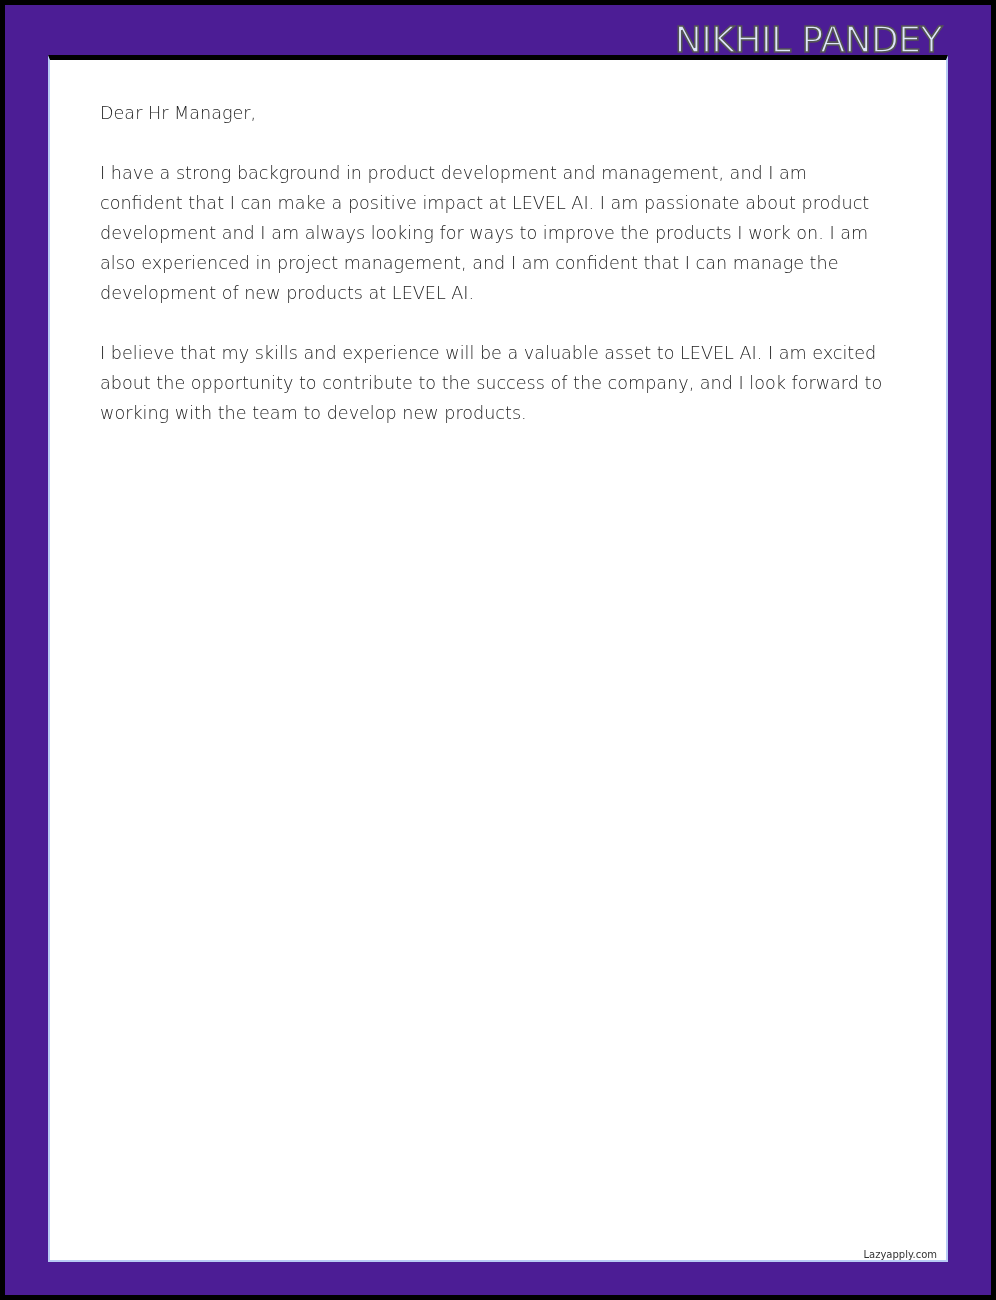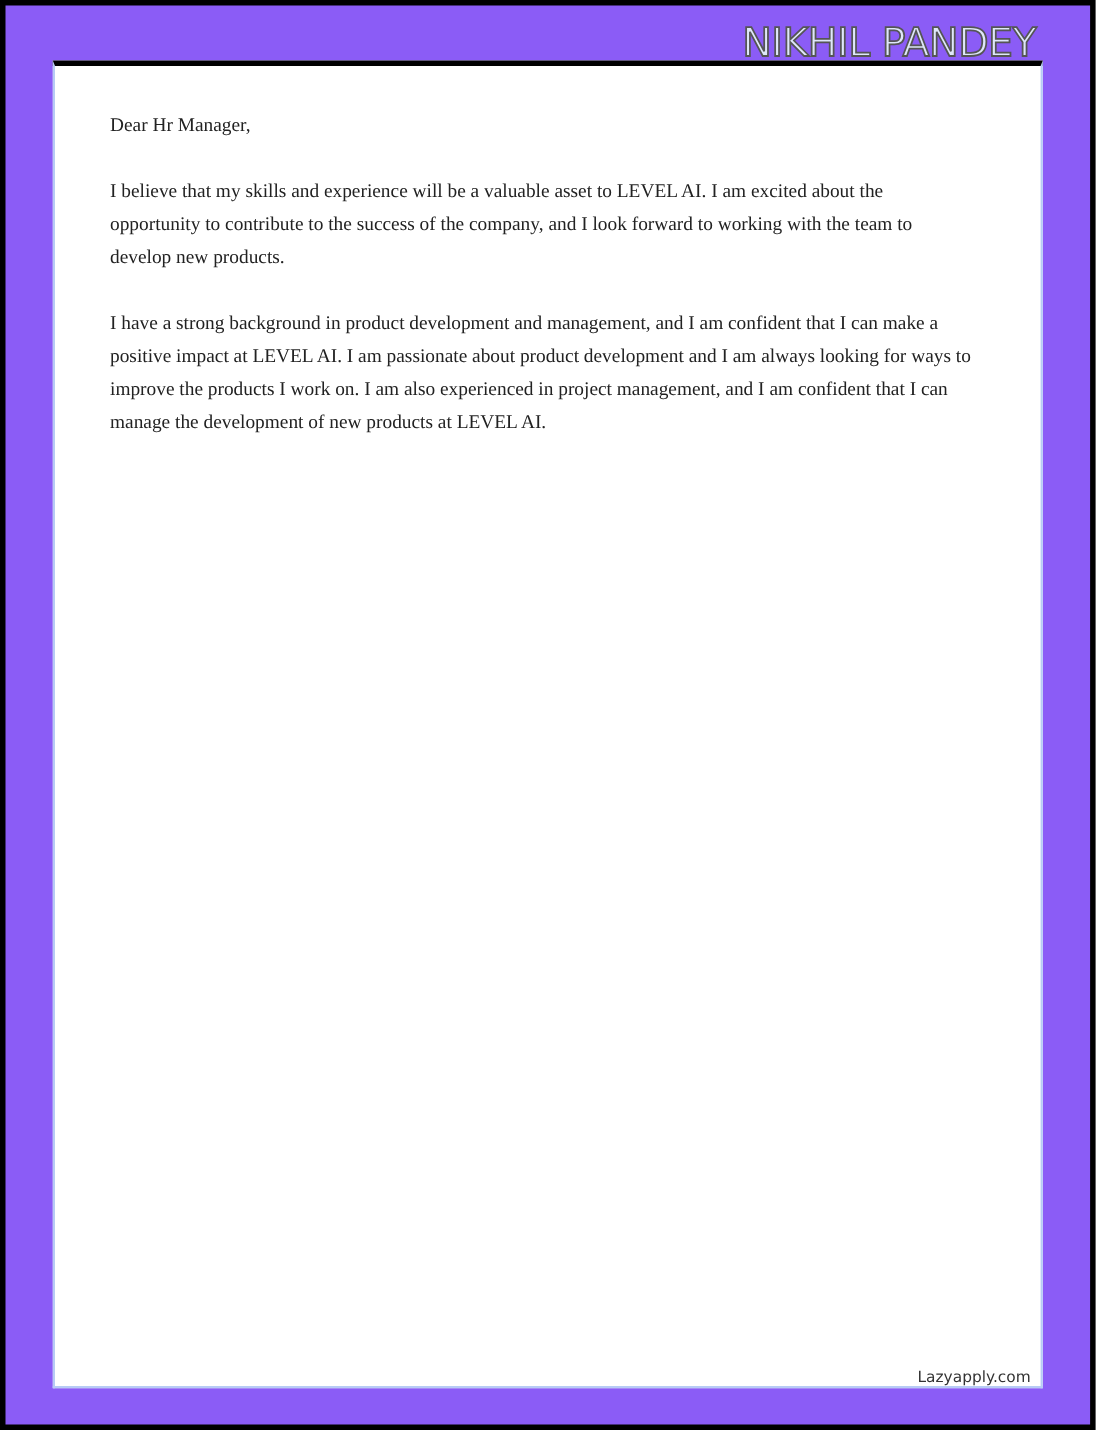--- a/index.html
+++ b/index.html
@@ -2,53 +2,53 @@
 <html><head>
 <meta charset="utf-8">
 <style>
   html, body { margin: 0; padding: 0; }
   body {
     width: 996px; height: 1300px; box-sizing: border-box;
     background: #000; position: relative; overflow: hidden;
   }
   .frame {
     position: absolute; left: 5px; top: 5px; width: 986px; height: 1290px;
-    background: #8b5cf6;
+    background: #4c1d95;
   }
   .name {
     position: absolute; right: 49px; top: 13px;
     font-family: "DejaVu Sans", sans-serif; font-size: 36px; letter-spacing: -0.5px;
     color: #dfe7fa; -webkit-text-stroke: 1.6px #555;
     line-height: 44px; margin: 0; font-weight: normal;
   }
   .card {
     position: absolute; left: 43px; top: 50px; width: 900px; height: 1207px;
     box-sizing: border-box; background: #fff;
     border-top: 5px solid #000;
     border-left: 2px solid #b7cbf5; border-right: 2px solid #b7cbf5; border-bottom: 2px solid #b7cbf5;
   }
   .body {
     position: absolute; left: 50px; top: 38px; width: 800px;
     font-family: "DejaVu Sans", sans-serif; font-size: 17.6px; color: #222; line-height: 30px;
     font-weight: 300;
   }
-  .body p { margin: 0 16px 30px 0; font-family: Liberation Serif, serif; }
+  .body p { margin: 0 16px 30px 0; }
   .body p.greet { margin-bottom: 30px; }
   .date { color: #1e88e5; margin-top: -20px; }
   .footer {
     position: absolute; right: 9px; bottom: 0px;
-    font-family: "DejaVu Sans", sans-serif; font-size: 14px; color: #333;
+    font-family: "DejaVu Sans", sans-serif; font-size: 10px; color: #333;
   }
 </style>
 </head>
 <body>
 
 <div class="frame">
   <h1 class="name">NIKHIL PANDEY</h1>
   <div class="card">
     <div class="body">
       <p class="greet">Dear Hr Manager,</p>
+      <p>I have a strong background in product development and management, and I am confident that I can make a positive impact at LEVEL AI. I am passionate about product development and I am always looking for ways to improve the products I work on. I am also experienced in project management, and I am confident that I can manage the development of new products at LEVEL AI.</p>
       <p>I believe that my skills and experience will be a valuable asset to LEVEL AI. I am excited about the opportunity to contribute to the success of the company, and I look forward to working with the team to develop new products.</p>
-      <p>I have a strong background in product development and management, and I am confident that I can make a positive impact at LEVEL AI. I am passionate about product development and I am always looking for ways to improve the products I work on. I am also experienced in project management, and I am confident that I can manage the development of new products at LEVEL AI.</p>
     </div>
     <div class="footer">Lazyapply.com</div>
   </div>
 </div>
 
 </body></html>

